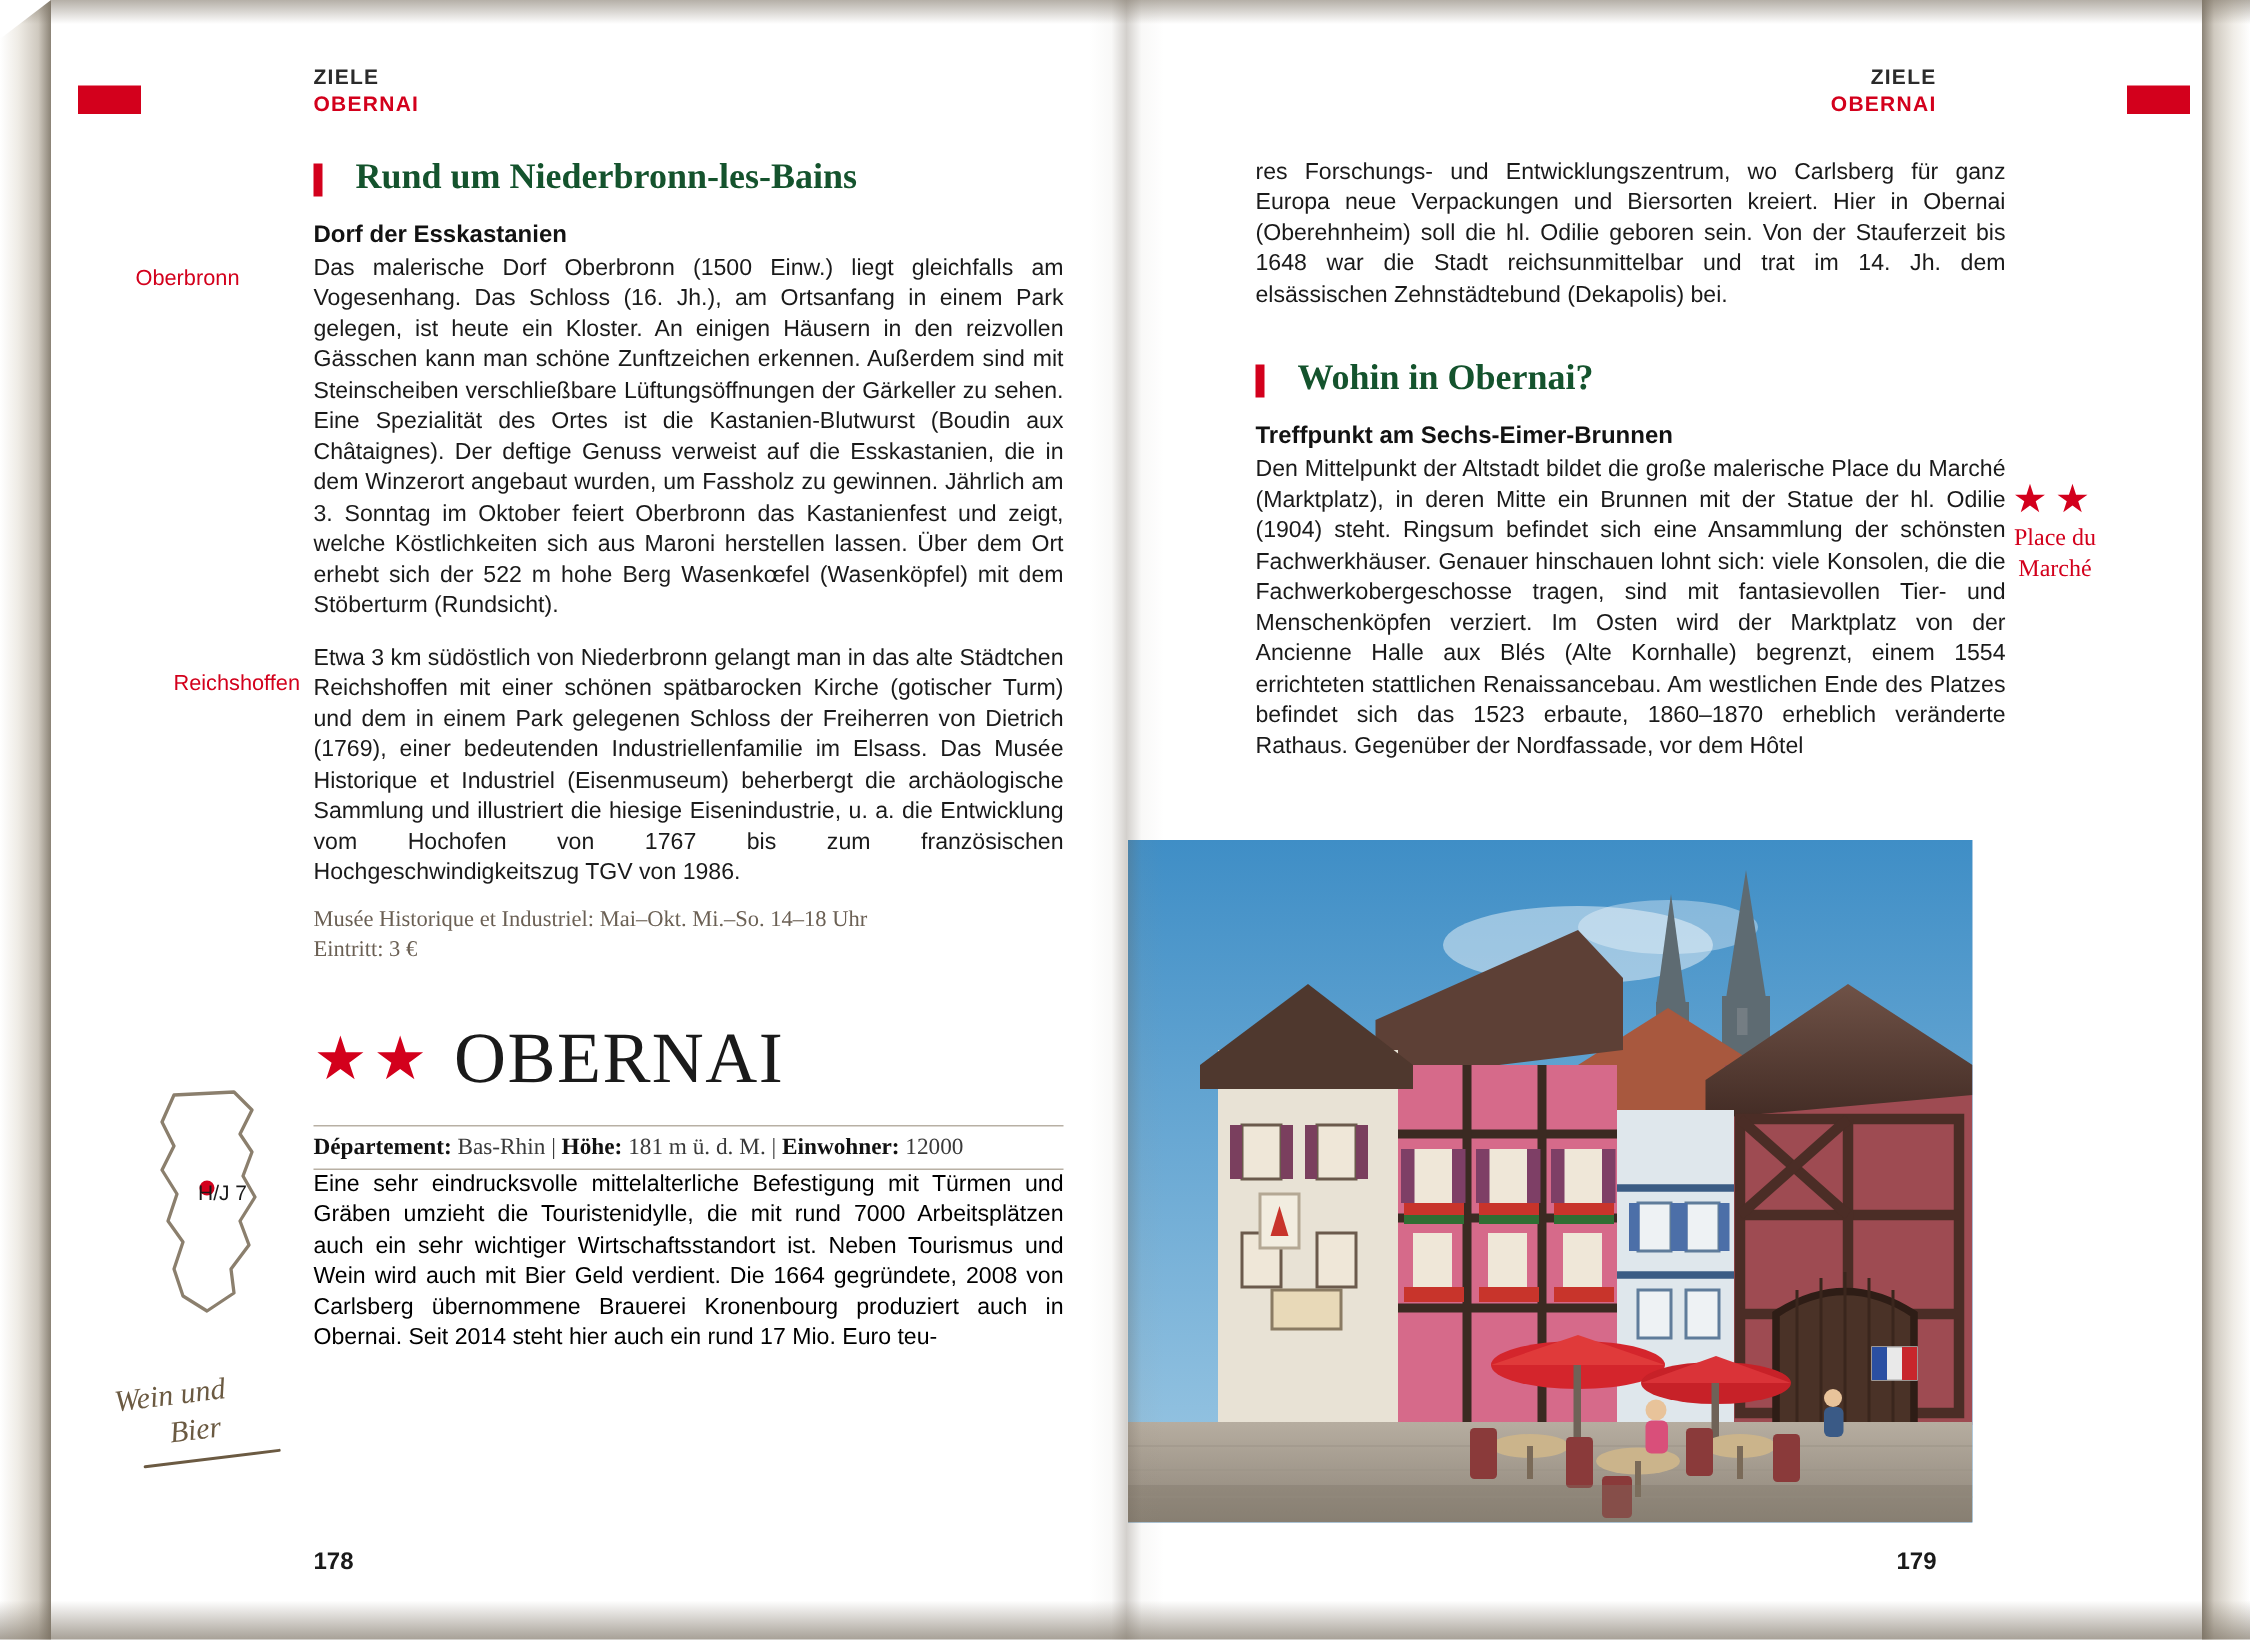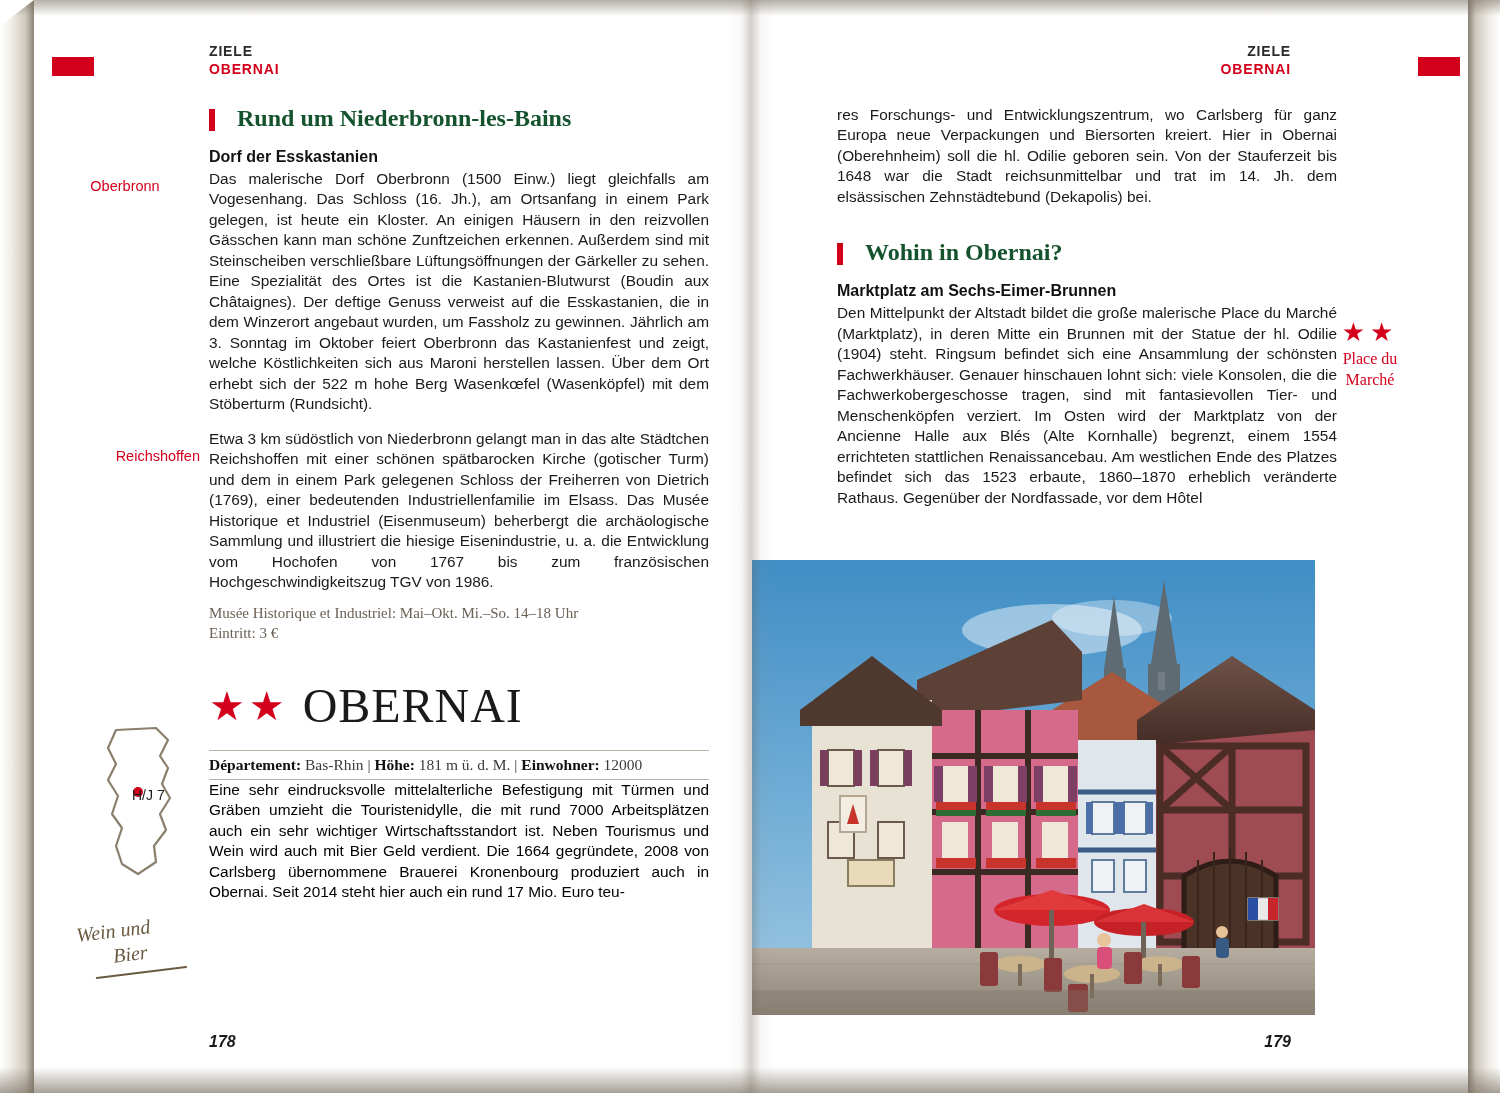--- a/index.html
+++ b/index.html
@@ -279,21 +279,20 @@
     background: #6fa4cf;
   }
 
   
   .folio {
     position: absolute;
     bottom: 42px;
     font-size: 16px;
     color: #1a1a1a;
     font-weight: bold;
-    font-style: italic;
   }
   .folio-left  { left: 209px; }
   .folio-right { right: 209px; }
 </style>
 </head>
 <body>
 
 <div id="book">
 
   <div class="page-bg page-left"></div>
@@ -359,21 +358,21 @@
   <div class="tab-mark tab-right"></div>
   <div class="runhead runhead-right">
     <div class="ziele">ZIELE</div>
     <div class="place">OBERNAI</div>
   </div>
 
   <div class="col col-right">
     <p class="body">res Forschungs- und Entwicklungszentrum, wo Carlsberg für ganz Europa neue Verpackungen und Biersorten kreiert. Hier in Obernai (Oberehnheim) soll die hl. Odilie geboren sein. Von der Stauferzeit bis 1648 war die Stadt reichsunmittelbar und trat im 14. Jh. dem elsässischen Zehnstädtebund (Dekapolis) bei.</p>
     <div style="height:18px"></div>
     <h2 class="sec-head">Wohin in Obernai?</h2>
-    <h3 class="sub-head">Marktplatz am Sechs-Eimer-Brunnen</h3>
+    <h3 class="sub-head">Treffpunkt am Sechs-Eimer-Brunnen</h3>
     <p class="body">Den Mittelpunkt der Altstadt bildet die große malerische Place du Marché (Marktplatz), in deren Mitte ein Brunnen mit der Statue der hl. Odilie (1904) steht. Ringsum befindet sich eine Ansammlung der schönsten Fachwerkhäuser. Genauer hinschauen lohnt sich: viele Konsolen, die die Fachwerkobergeschosse tragen, sind mit fantasievollen Tier- und Menschenköpfen verziert. Im Osten wird der Marktplatz von der Ancienne Halle aux Blés (Alte Kornhalle) begrenzt, einem 1554 errichteten stattlichen Renaissancebau. Am westlichen Ende des Platzes befindet sich das 1523 erbaute, 1860–1870 erheblich veränderte Rathaus. Gegenüber der Nordfassade, vor dem Hôtel</p>
   </div>
 
   <div class="place-marker">
     <div class="pm-stars">★★</div>
     <div class="pm-text">Place du</div>
     <div class="pm-text">Marché</div>
   </div>
 
 

